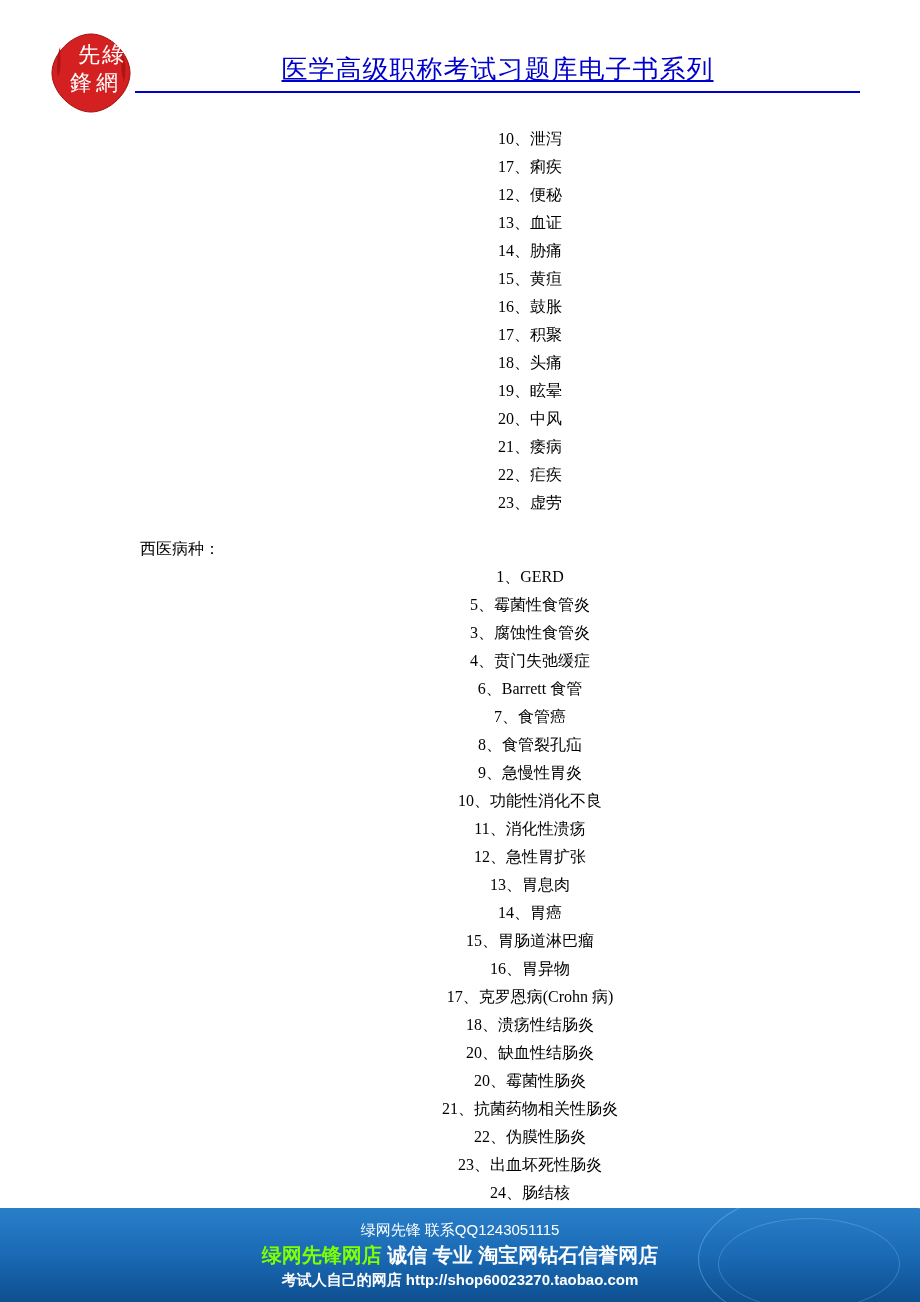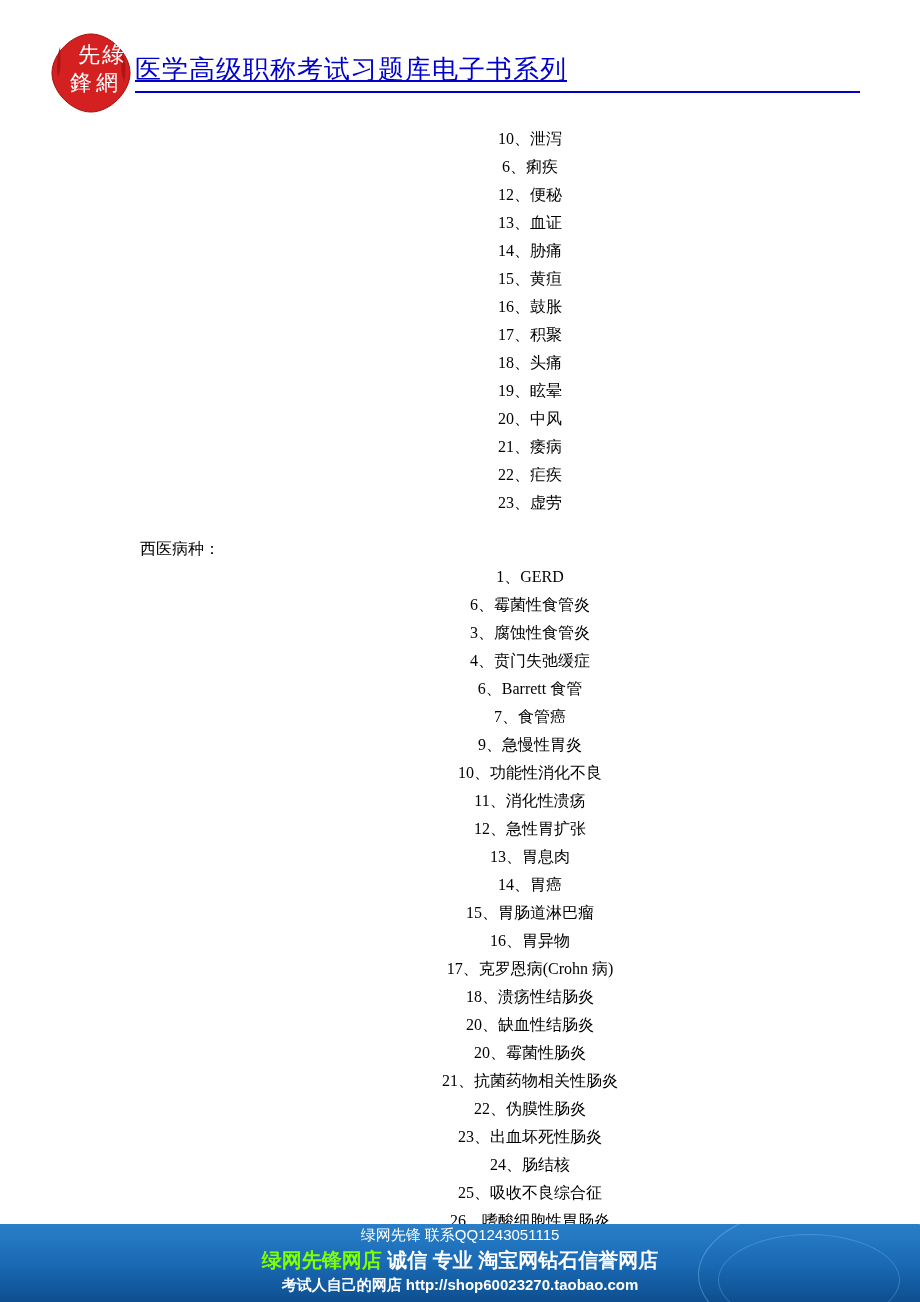--- a/index.html
+++ b/index.html
@@ -27,42 +27,43 @@
     left: 135px;
     top: 52px;
     right: 60px;
     font-size: 26px;
     color: #0000cc;
     text-decoration: underline;
     font-family: "KaiTi", "楷体", serif;
     border-bottom: 2px solid #0000cc;
     padding-bottom: 4px;
     letter-spacing: 1px;
+    text-align: center;
   }
   .content {
     padding: 15px 0 0 140px;
     font-size: 16px;
     line-height: 28px;
     color: #000;
   }
   .list-item { display: block; text-align: center; }
   .section-title {
     margin-top: 18px;
     display: block;
   }
   .footer {
     position: absolute;
     bottom: 0;
     left: 0;
     right: 0;
-    height: 78px;
+    height: 94px;
     background: linear-gradient(to bottom, #2a7fc9 0%, #1a6ab5 50%, #0d4f8f 100%);
     text-align: center;
     color: #fff;
-    padding-top: 2px;
+    padding-top: 13px;
     overflow: hidden;
   }
   .footer::before {
     content: "";
     position: absolute;
     right: -40px;
     top: -20px;
     width: 260px;
     height: 140px;
     border: 1px solid rgba(180,220,255,0.35);
@@ -110,42 +111,43 @@
     <text x="28" y="30" font-size="22" fill="#fff" font-family="KaiTi">先</text>
     <text x="52" y="30" font-size="22" fill="#fff" font-family="KaiTi">綠</text>
     <text x="20" y="58" font-size="22" fill="#fff" font-family="KaiTi">鋒</text>
     <text x="46" y="58" font-size="22" fill="#fff" font-family="KaiTi">網</text>
   </svg>
   <a class="title-link">医学高级职称考试习题库电子书系列</a>
 </div>
 
 <div class="content">
   <span class="list-item">10、泄泻</span>
-  <span class="list-item">6、痢疾</span>
+  <span class="list-item">17、痢疾</span>
   <span class="list-item">12、便秘</span>
   <span class="list-item">13、血证</span>
   <span class="list-item">14、胁痛</span>
   <span class="list-item">15、黄疸</span>
   <span class="list-item">16、鼓胀</span>
   <span class="list-item">17、积聚</span>
   <span class="list-item">18、头痛</span>
   <span class="list-item">19、眩晕</span>
   <span class="list-item">20、中风</span>
   <span class="list-item">21、痿病</span>
   <span class="list-item">22、疟疾</span>
   <span class="list-item">23、虚劳</span>
 
   <span class="section-title">西医病种：</span>
 
   <span class="list-item">1、GERD</span>
-  <span class="list-item">6、霉菌性食管炎</span>
+  <span class="list-item">5、霉菌性食管炎</span>
   <span class="list-item">3、腐蚀性食管炎</span>
   <span class="list-item">4、贲门失弛缓症</span>
   <span class="list-item">6、Barrett 食管</span>
   <span class="list-item">7、食管癌</span>
+  <span class="list-item">8、食管裂孔疝</span>
   <span class="list-item">9、急慢性胃炎</span>
   <span class="list-item">10、功能性消化不良</span>
   <span class="list-item">11、消化性溃疡</span>
   <span class="list-item">12、急性胃扩张</span>
   <span class="list-item">13、胃息肉</span>
   <span class="list-item">14、胃癌</span>
   <span class="list-item">15、胃肠道淋巴瘤</span>
   <span class="list-item">16、胃异物</span>
   <span class="list-item">17、克罗恩病(Crohn 病)</span>
   <span class="list-item">18、溃疡性结肠炎</span>

